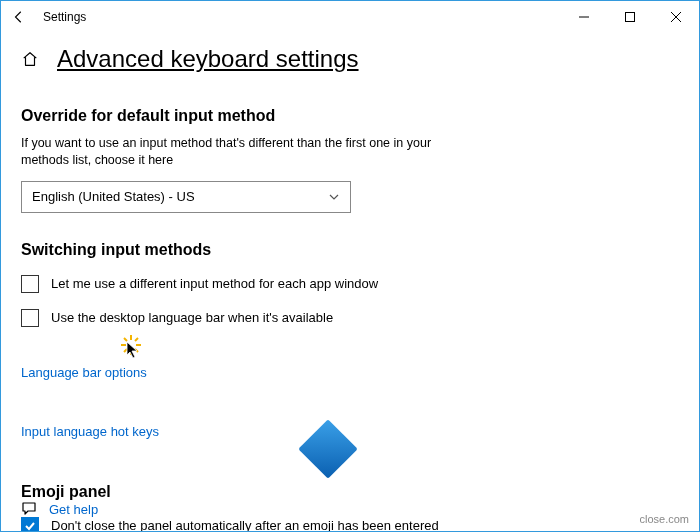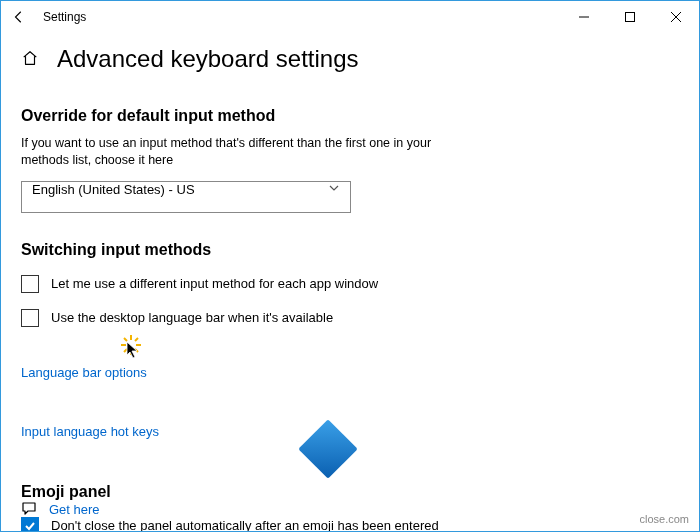--- a/index.html
+++ b/index.html
@@ -7,30 +7,30 @@
   body { border: 1px solid #3399dd; position: relative; }
 
   
   .titlebar { height: 32px; display: flex; align-items: center; padding-left: 6px; }
   .titlebar .back { width: 24px; height: 24px; display: flex; align-items: center; justify-content: center; cursor: pointer; }
   .titlebar .appname { font-size: 12px; margin-left: 12px; color: #000; }
   .winctrl { margin-left: auto; display: flex; height: 32px; }
   .winctrl .btn { width: 46px; display: flex; align-items: center; justify-content: center; cursor: pointer; }
 
   
-  .page-header { display: flex; padding: 12px 20px 8px 20px; }
+  .page-header { display: flex; align-items: center; padding: 12px 20px 8px 20px; text-decoration: underline; }
   .home-icon { margin-right: 18px; margin-top: 4px; }
   .page-title { font-size: 24px; font-weight: 400; }
 
   
   .content { padding: 10px 20px 20px 20px; }
   .section-head { font-size: 16px; font-weight: 600; margin-top: 16px; margin-bottom: 10px; }
   .desc { font-size: 12.5px; color: #000; max-width: 420px; line-height: 1.35; margin-bottom: 12px; }
 
-  .combo { width: 330px; height: 32px; border: 1px solid #888; display: flex; align-items: flex-start; padding: 0 10px; font-size: 13px; cursor: pointer; justify-content: space-between; }
+  .combo { width: 330px; height: 32px; border: 1px solid #888; display: flex; align-items: center; padding: 0 10px; font-size: 13px; cursor: pointer; justify-content: space-between; }
 
   .check-row { display: flex; align-items: center; margin: 16px 0; font-size: 13px; }
   .checkbox { width: 18px; height: 18px; border: 1.5px solid #333; margin-right: 12px; cursor: pointer; display: flex; align-items: center; justify-content: center; }
   .checkbox.checked { background: #0078d4; border-color: #0078d4; }
   .checkbox.checked svg { display: block; }
   .checkbox svg { display: none; }
 
   .link { color: #0066cc; font-size: 13px; cursor: pointer; margin: 22px 0; display: inline-block; }
 
   .help-row { position: absolute; bottom: 12px; left: 20px; display: flex; align-items: center; font-size: 13px; color: #0066cc; cursor: pointer; }
@@ -125,21 +125,21 @@
   </div>
 
 </div>
 
 <div class="help-row">
   <span class="chat-icon">
     <svg width="16" height="16" viewBox="0 0 16 16">
         <path d="M2 3 h12 v8 h-7 l-3 3 v-3 h-2 z" stroke="#000" stroke-width="1.2" fill="none" stroke-linejoin="round"></path>
       </svg>
   </span>
-  <span>Get here</span>
+  <span>Get help</span>
 </div>
 
 <div class="logo-block"></div>
 
 <svg class="spark" width="24" height="24" viewBox="0 0 24 24">
   <g stroke="#f4b400" stroke-width="2">
     <line x1="12" y1="2" x2="12" y2="7"></line>
       <line x1="12" y1="17" x2="12" y2="22"></line>
     <line x1="2" y1="12" x2="7" y2="12"></line>
       <line x1="17" y1="12" x2="22" y2="12"></line>

